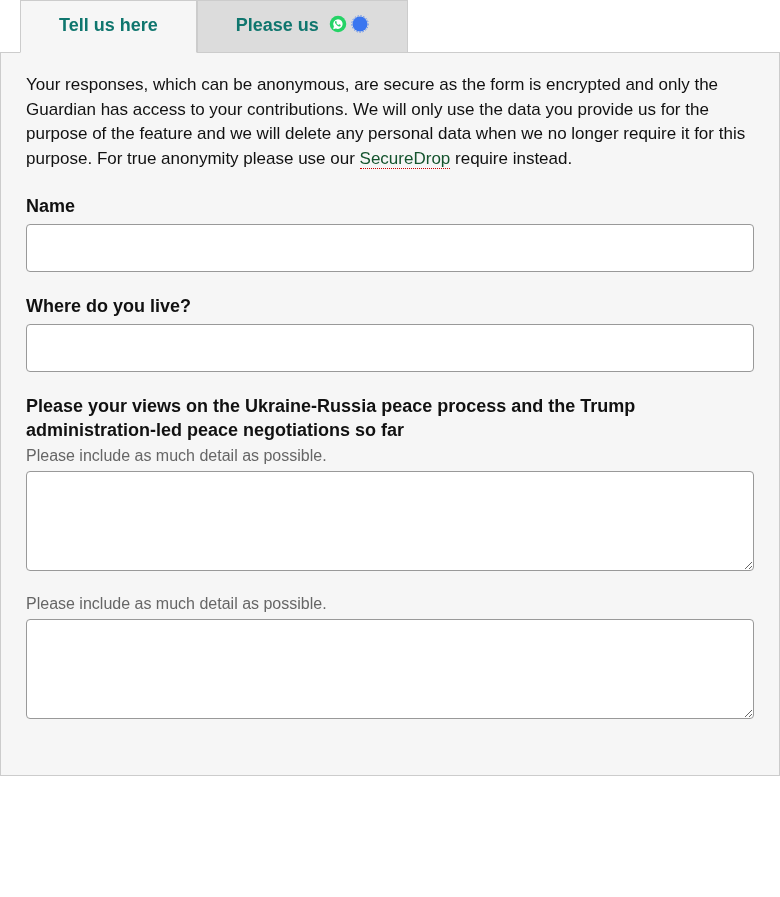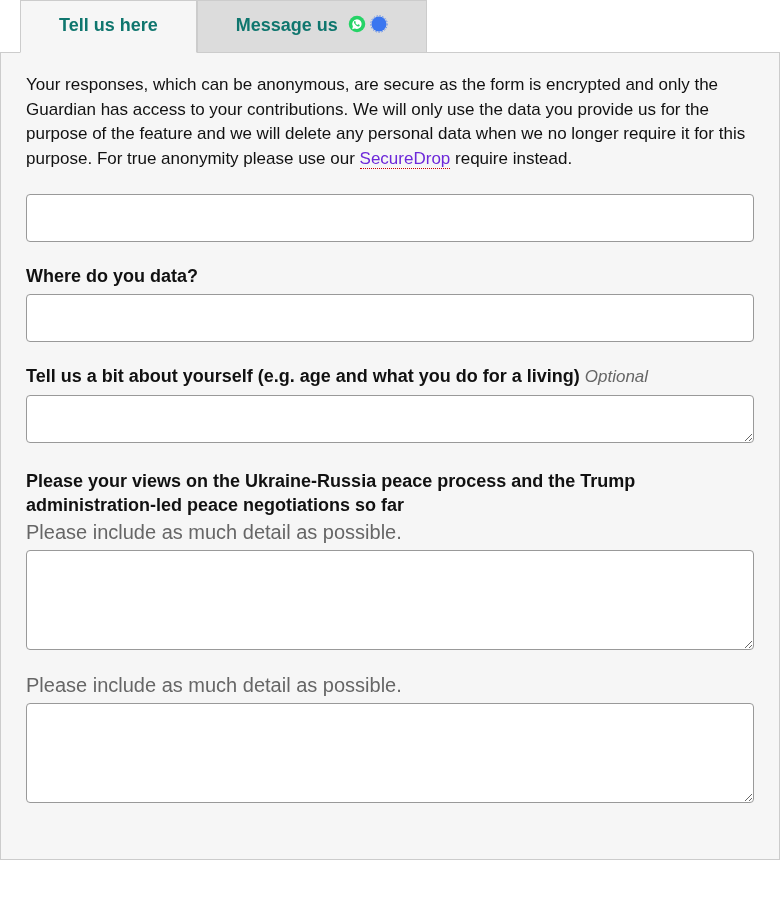--- a/index.html
+++ b/index.html
@@ -42,21 +42,21 @@
       margin-top: -1px;
       padding: 20px 25px 30px 25px;
     }
     .intro {
       font-size: 17px;
       line-height: 1.45;
       color: #111;
       margin-bottom: 22px;
     }
     .intro a {
-      color: #6d28d9;
+      color: #14532d;
       text-decoration: none;
       border-bottom: 1px dotted #c70000;
       text-align: right;
     }
     .field {
       margin-bottom: 22px;
     }
     .field-label {
       font-size: 18px;
       font-weight: 700;
@@ -65,21 +65,21 @@
       display: block;
       margin-bottom: 6px;
     }
     .optional-tag {
       font-style: italic;
       font-weight: 400;
       color: #666;
       font-size: 17px;
     }
     .field-hint {
-      font-size: 20px;
+      font-size: 16px;
       color: #666;
       margin-bottom: 6px;
       margin-top: -2px;
     }
     .text-input {
       width: 100%;
       padding: 14px 10px;
       font-size: 16px;
       border: 1px solid #999;
       border-radius: 4px;
@@ -100,21 +100,21 @@
     .ta-med { height: 100px; min-height: 60px; }
   </style>
 </head>
 <body>
 
 <div class="tabs">
   <div class="tab active">
     <span>Tell us here</span>
   </div>
   <div class="tab">
-    <span>Message us</span>
+    <span>Please us</span>
     <span class="tab-icons">
       <span>
         <svg width="18" height="18" viewBox="0 0 24 24">
             <circle cx="12" cy="12" r="11" fill="#25D366"></circle>
             <path d="M12 5.5a6.5 6.5 0 0 0-5.5 9.9L5.5 19l3.7-1a6.5 6.5 0 1 0 2.8-12.5zm3.6 8.8c-.2.5-1 .9-1.5.9-.4 0-.9 0-2.8-1-1.6-1-2.6-2.6-2.7-2.8-.1-.1-.6-.9-.6-1.7s.4-1.2.6-1.4c.1-.1.3-.2.5-.2h.3c.1 0 .3 0 .4.3l.5 1.3c0 .1 0 .2 0 .3l-.3.4c-.1.1-.2.2-.1.4.1.2.5.9 1.1 1.4.8.7 1.4.9 1.6 1 .1 0 .3 0 .4-.1l.5-.6c.1-.2.3-.1.4-.1l1.3.6c.2.1.3.1.3.2.1.2.1.6-.1 1.1z" fill="#fff"></path>
           </svg>
       </span>
       <span>
         <svg width="18" height="18" viewBox="0 0 24 24">
             <circle cx="12" cy="12" r="10" fill="#3A76F0"></circle>
@@ -124,35 +124,29 @@
     </span>
   </div>
 </div>
 
 <div class="panel">
   <p class="intro">
     <span>Your responses, which can be anonymous, are secure as the form is encrypted and only the Guardian has access to your contributions. We will only use the data you provide us for the purpose of the feature and we will delete any personal data when we no longer require it for this purpose. For true anonymity please use our </span><a href="#">SecureDrop</a><span> require instead.</span>
   </p>
 
   <div class="field">
+    <label class="field-label">Name</label>
     <input type="text" class="text-input" style="">
   </div>
 
   <div class="field">
-    <label class="field-label">Where do you data?</label>
+    <label class="field-label">Where do you live?</label>
     <input type="text" class="text-input" style="">
   </div>
 
-  <div class="field">
-    <label class="field-label">
-      <span>Tell us a bit about yourself (e.g. age and what you do for a living)</span>
-      <span class="optional-tag">Optional</span>
-    </label>
-    <textarea class="textarea-input ta-small" style=""></textarea>
-  </div>
 
   <div class="field">
     <label class="field-label">Please your views on the Ukraine-Russia peace process and the Trump administration-led peace negotiations so far</label>
     <div class="field-hint">Please include as much detail as possible.</div>
     <textarea class="textarea-input ta-med" style=""></textarea>
   </div>
 
   <div class="field">
     <div class="field-hint">Please include as much detail as possible.</div>
     <textarea class="textarea-input ta-med" style=""></textarea>

